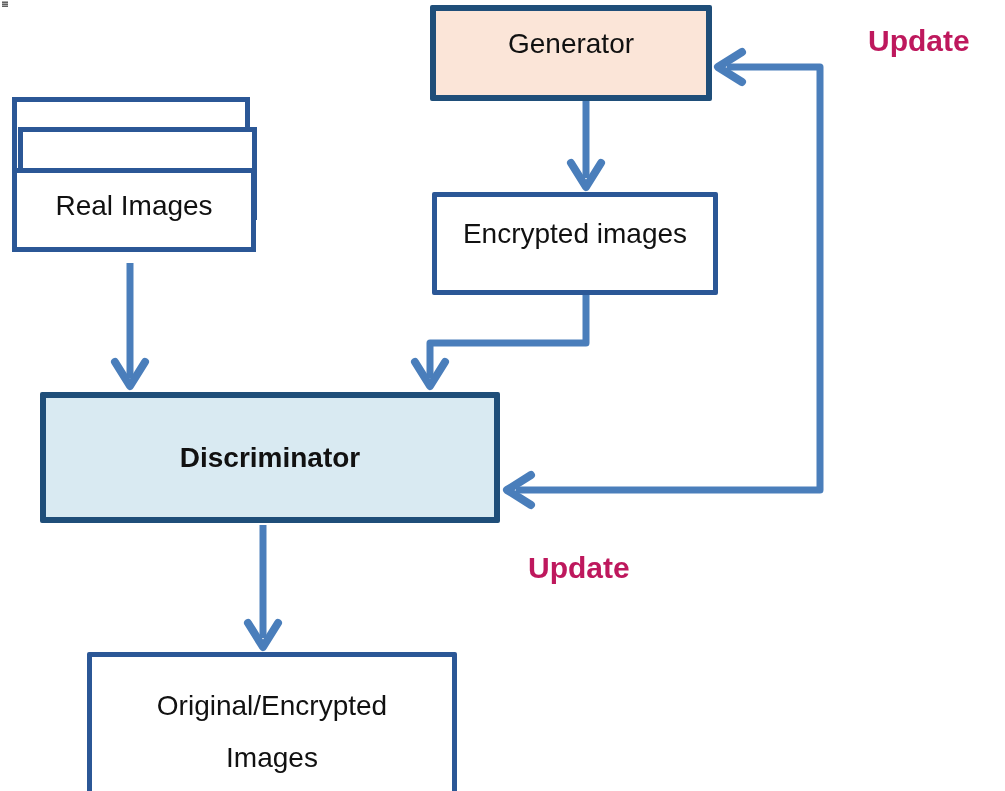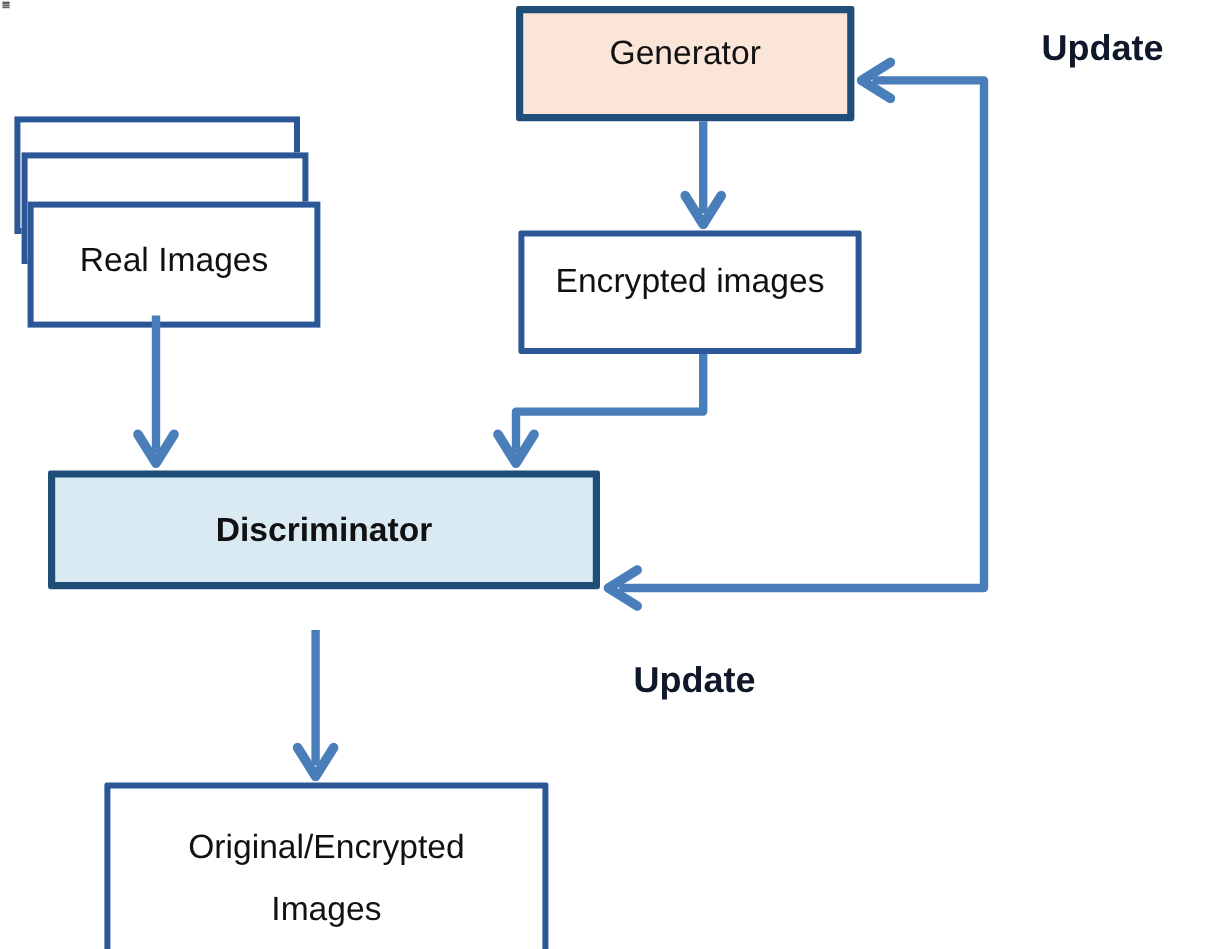--- a/index.html
+++ b/index.html
@@ -36,48 +36,48 @@
     left: 430px; top: 5px; width: 282px; height: 96px;
     background: var(--generator-fill);
     border: 6px solid var(--border-dark);
     padding-bottom: 18px;
   }
   #generator-node .label { font-weight: 400; }
   .stack-box { position: absolute; box-sizing: border-box; background:#ffffff; border: 5px solid var(--border-navy); }
   #real-back   { left: 12px; top: 97px;  width: 238px; height: 98px; }
   #real-middle { left: 18px; top: 127px; width: 239px; height: 93px; }
   #real-front  {
-    left: 23px; top: 168px; width: 244px; height: 105px;
+    left: 12px; top: 168px; width: 244px; height: 84px;
     display:flex; align-items:center; justify-content:center;
     padding-bottom: 8px;
   }
   #encrypted-node {
     left: 432px; top: 192px; width: 286px; height: 103px;
     padding-bottom: 20px;
   }
   #discriminator-node {
-    left: 40px; top: 392px; width: 460px; height: 99px;
+    left: 40px; top: 392px; width: 460px; height: 131px;
     background: var(--discriminator-fill);
     border: 6px solid var(--border-dark);
   }
   #discriminator-node .label { font-weight: 700; }
   #output-node {
     left: 87px; top: 652px; width: 370px; height: 150px;
     padding-top: 10px;
   }
   #output-node .label {
     max-width: 300px;
     line-height: 1.85;
     font-weight: 500;
   }
   .float-label {
     position: absolute;
     font-size: 30px;
     font-weight: 600;
-    color: #0f172a;
+    color: #be185d;
     white-space: nowrap;
   }
   #update-top    { left: 868px; top: 24px; }
   #update-bottom { left: 528px; top: 551px; }
   #edges-layer {
     position: absolute;
     left: 0; top: 0;
     width: 1005px; height: 791px;
     pointer-events: none;
   }

